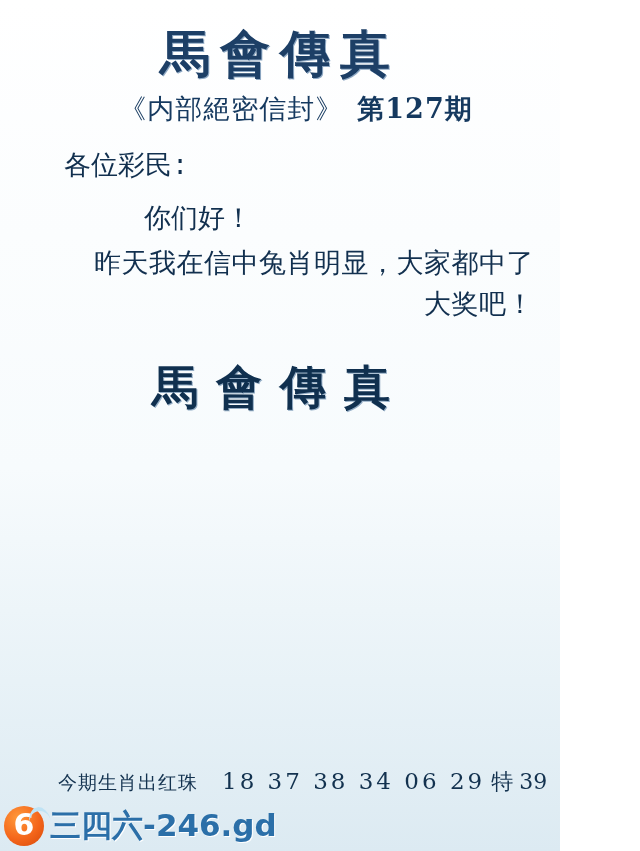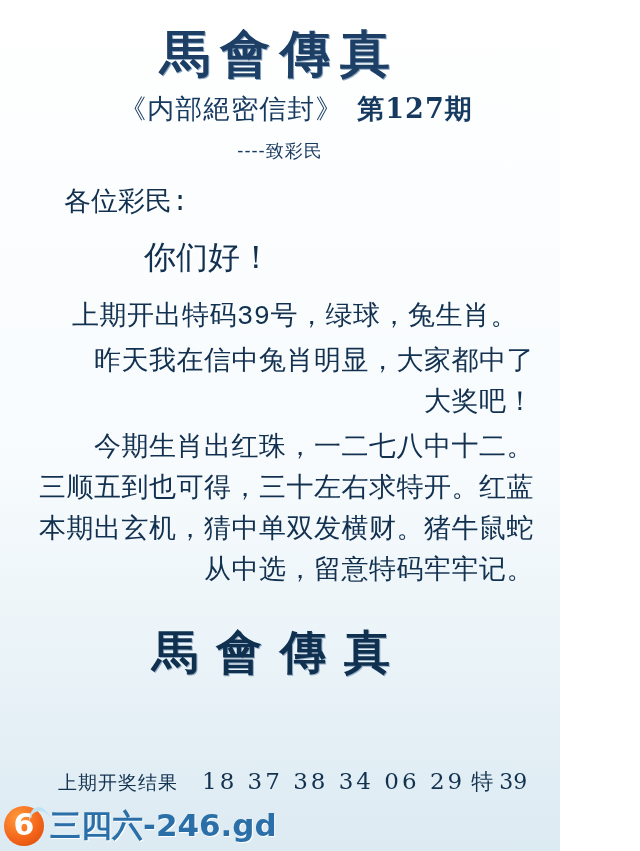--- a/index.html
+++ b/index.html
@@ -62,21 +62,21 @@
     line-height: 1.52;
     font-family: Liberation Mono, monospace;
   }
   .salutation {
     padding-left: 38px;
     font-size: 27px;
   }
   .greeting {
     padding-left: 118px;
     margin-top: 12px;
-    font-size: 32px;
+    font-size: 27px;
   }
   .para {
     margin-top: 12px;
     text-indent: 46px;
     letter-spacing: 0.5px;
   }
   .para.tight {
     margin-top: 4px;
     text-align: right;
   }
@@ -181,35 +181,32 @@
 </head>
 <body>
 
 <div class="page">
 
   <div class="title-block">
     <div class="main-title">馬會傳真</div>
     <div class="subtitle-row">
       <span>《内部絕密信封》</span><span class="issue">第127期</span>
     </div>
-    <div class="dedication">----致彩民</div>
   </div>
 
   <div class="body-block">
     <div class="salutation">各位彩民:</div>
     <div class="greeting">你们好！</div>
-    <div class="para">上期开出特码39号，绿球，兔生肖。</div>
     <div class="para tight">昨天我在信中兔肖明显，大家都中了大奖吧！</div>
-    <div class="para tight">今期生肖出红珠，一二七八中十二。三顺五到也可得，三十左右求特开。红蓝本期出玄机，猜中单双发横财。猪牛鼠蛇从中选，留意特码牢牢记。</div>
   </div>
 
   <div class="slogan">馬會傳真</div>
 
   <div class="result-line">
-    <span class="result-label">上期开奖结果</span><span class="result-nums">18  37  38  34  06  29</span><span class="result-special">特</span><span class="result-special">39</span>
+    <span class="result-label">今期生肖出红珠</span><span class="result-nums">18  37  38  34  06  29</span><span class="result-special">特</span><span class="result-special">39</span>
   </div>
 
   <div class="watermark">
     <div class="wm-logo">
       <div class="circle"></div>
       <div class="six">6</div>
       <div class="swoosh"></div>
     </div>
     <div class="wm-text">
       <span>三四六</span><span class="dash">-</span><span class="dom">246.gd</span>

